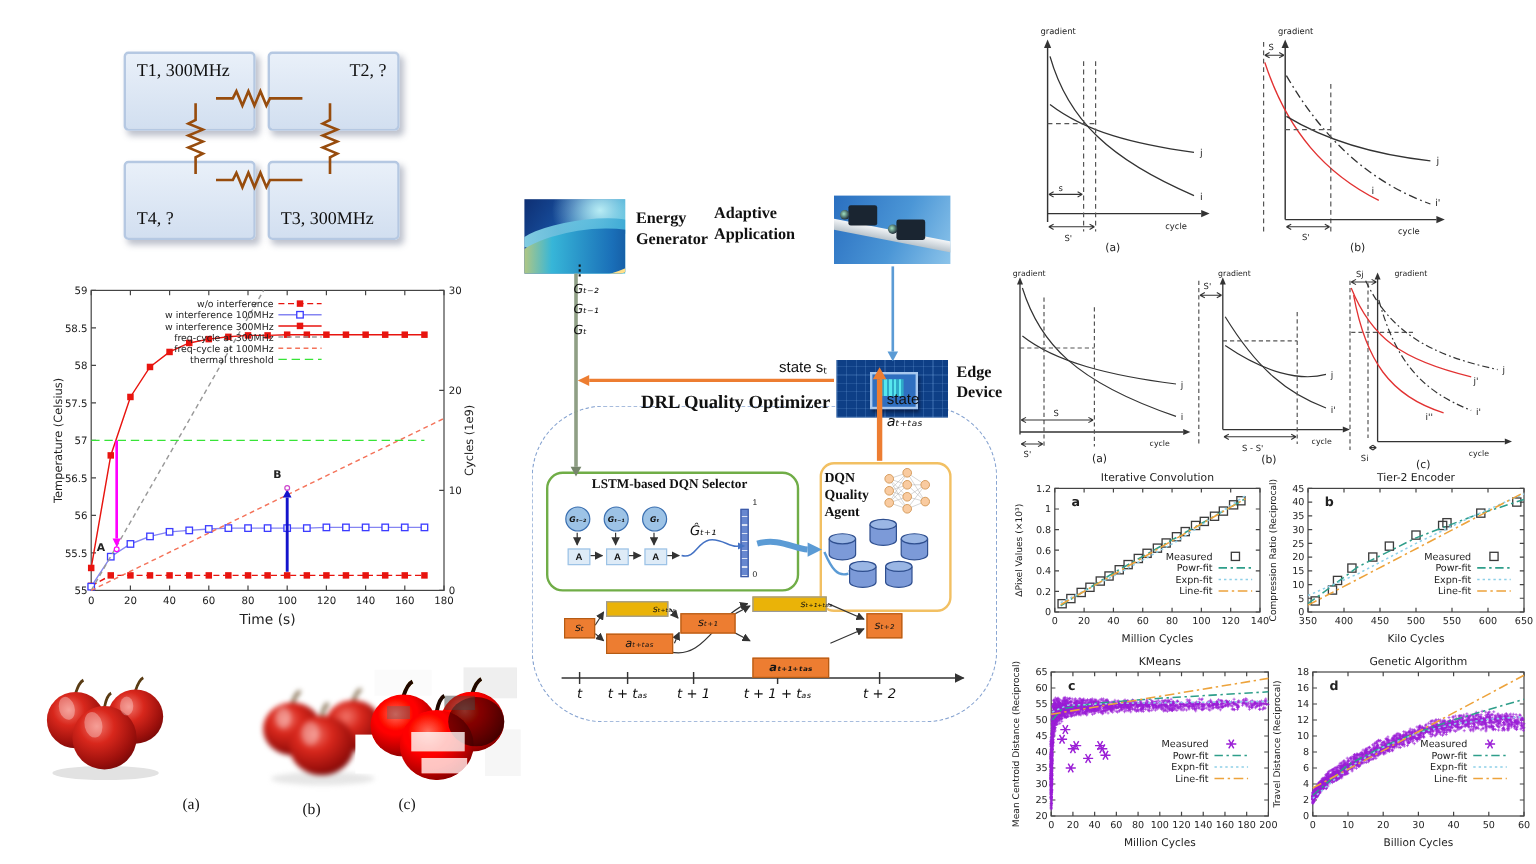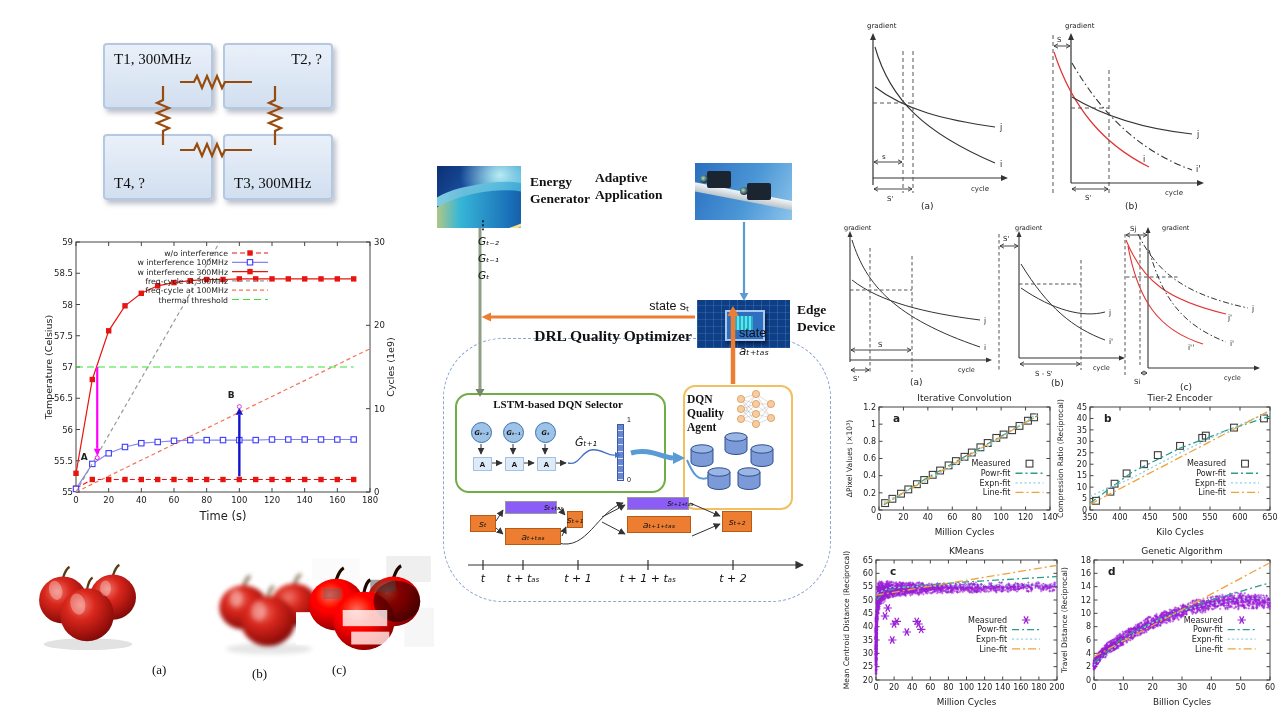--- a/index.html
+++ b/index.html
@@ -32,21 +32,21 @@
       border:1.5px solid #3a6fb0;display:flex;align-items:center;justify-content:center;
       font-family:"DejaVu Sans",sans-serif;font-style:italic;font-weight:bold;font-size:6.5px;box-sizing:border-box;}
   .abox{position:absolute;width:17px;height:12px;background:#DEEBF7;border:1px solid #9dc3e6;
         display:flex;align-items:center;justify-content:center;font-size:8px;font-weight:bold;}
   .gbar{position:absolute;left:182px;top:264px;width:7px;height:57px;background:#6787cf;
         border:1px solid #3d5aa8;box-sizing:border-box;
         background-image:repeating-linear-gradient(0deg,rgba(255,255,255,.75) 0 1px,transparent 1px 7px);}
   .sq{position:absolute;display:flex;align-items:center;justify-content:center;box-sizing:border-box;
       font-family:"DejaVu Sans",sans-serif;font-style:italic;font-size:9.5px;border:1px solid;}
   .sq.orange{background:#ED7D31;border-color:#b55b14;color:#151515;}
-  .sq.white{background:#8b5cf6;border-color:#999;font-size:8px;padding-left:45px;}
+  .sq.white{background:#eab308;border-color:#999;font-size:8px;padding-left:45px;}
   
   .img-energy{position:absolute;left:2px;top:6px;width:84px;height:62px;overflow:hidden;
       background:radial-gradient(ellipse at 75% 15%,#b8ecf4 0%,rgba(184,236,244,0) 45%),
                  linear-gradient(125deg,#0e2f73 0%,#174f9e 35%,#1d94c9 65%,#55cfe4 90%);}
   .img-energy .arc{position:absolute;left:-12px;top:26px;width:120px;height:44px;border-radius:50%;
       background:linear-gradient(100deg,#ffd24d 0%,#37b6d8 30%,#1a6fb8 70%,#0c3a80 100%);
       transform:rotate(-9deg);box-shadow:0 -3px 0 #ffe08a inset;}
   .img-energy .arc2{position:absolute;left:-4px;top:18px;width:96px;height:22px;border-radius:50%;
       background:linear-gradient(100deg,#9be8f2,#2e9fd0);transform:rotate(-9deg);opacity:.85;}
   .img-adaptive{position:absolute;left:260px;top:3px;width:97px;height:57px;overflow:hidden;
@@ -457,27 +457,27 @@
 
   <div class="sq orange" style="left:35px;top:355px;width:26px;height:17px;z-index:6;">
       <span>sₜ</span>
     </div>
   <div class="sq white" style="left:70px;top:341px;width:52px;height:13px;z-index:6;">
       <span>sₜ₊ₜₐₛ</span>
     </div>
   <div class="sq orange" style="left:70px;top:368px;width:56px;height:17px;z-index:6;">
       <span>aₜ₊ₜₐₛ</span>
     </div>
-  <div class="sq orange" style="left:132px;top:351px;width:16px;height:17px;z-index:6;">
+  <div class="sq orange" style="left:132px;top:351px;width:46px;height:17px;z-index:6;">
       <span>sₜ₊₁</span>
     </div>
   <div class="sq white" style="left:192px;top:337px;width:62px;height:13px;z-index:6;">
       <span>sₜ₊₁₊ₜₐₛ</span>
     </div>
-  <div class="sq orange" style="left:192px;top:356px;width:64px;height:17px;z-index:6;">
+  <div class="sq orange" style="left:192px;top:388px;width:64px;height:17px;z-index:6;font-weight:bold;">
       <span>aₜ₊₁₊ₜₐₛ</span>
     </div>
   <div class="sq orange" style="left:287px;top:351px;width:30px;height:21px;z-index:6;align-items:center;">
       <span>sₜ₊₂</span>
     </div>
 
   <span class="lbl math" style="left:18px;top:412px;width:60px;text-align:center;font-size:11px;">t</span>
   <span class="lbl math" style="left:58px;top:412px;width:60px;text-align:center;font-size:11px;">t + tₐₛ</span>
   <span class="lbl math" style="left:113px;top:412px;width:60px;text-align:center;font-size:11px;">t + 1</span>
   <span class="lbl math" style="left:183px;top:412px;width:60px;text-align:center;font-size:11px;">t + 1 + tₐₛ</span>

